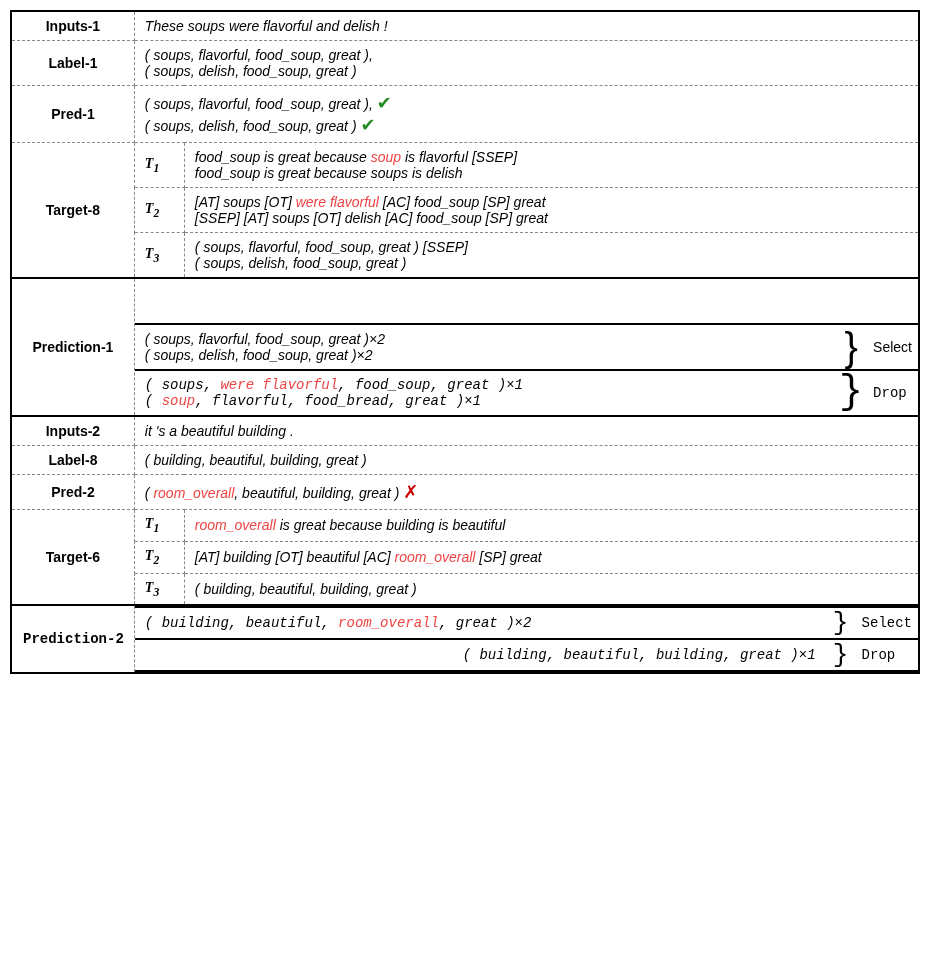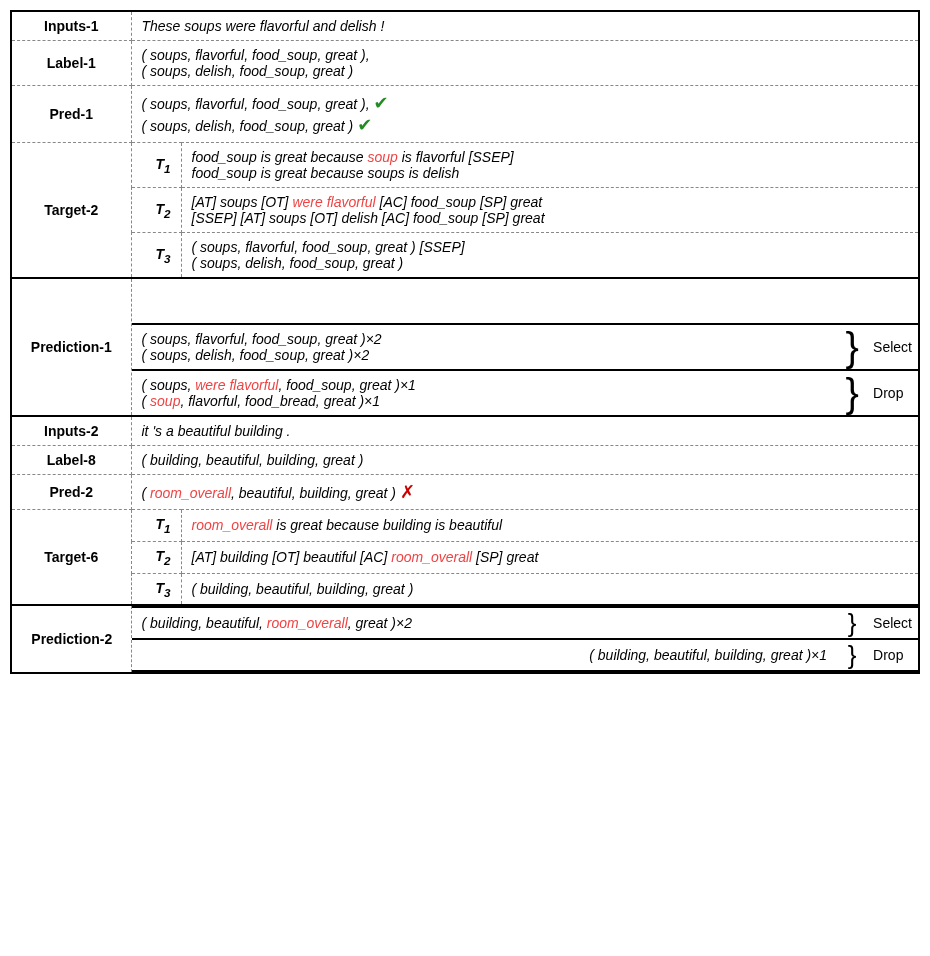--- a/index.html
+++ b/index.html
@@ -19,41 +19,43 @@
       padding: 6px 10px;
       vertical-align: middle;
     }
     .main-table tr:first-child td,
     .main-table tr:first-child th {
       border-top: 2px solid #000;
     }
     .main-table tr:last-child td,
     .main-table tr:last-child th {
       border-bottom: 2px solid #000;
+      font-family: Liberation Mono, monospace;
     }
     
     .solid-top td, .solid-top th {
       border-top: 2px solid #000 !important;
     }
     .solid-bottom td, .solid-bottom th {
       border-bottom: 2px solid #000 !important;
       padding-left: 11px;
     }
     .label-cell {
       font-weight: bold;
       text-align: center;
       width: 120px;
       white-space: nowrap;
       background: #fff;
     }
     .t-label-cell {
       font-style: italic;
       font-weight: bold;
-      text-align: right;
+      text-align: left;
       width: 50px;
+      font-family: Liberation Serif, serif;
     }
     .content-cell {
       font-style: italic;
     }
     .red { color: #ef4444; }
     .checkmark {
       color: #228B22;
       font-size: 18px;
       font-style: normal;
     }
@@ -86,21 +88,21 @@
 
   <tr>
     <td class="label-cell"><b>Pred-1</b></td>
     <td colspan="2" class="content-cell">
       ( <i>soups</i>, <i>flavorful</i>, <i>food_soup</i>, <i>great</i> ), <span class="checkmark">✔</span><br>
       ( <i>soups</i>, <i>delish</i>, <i>food_soup</i>, <i>great</i> ) <span class="checkmark">✔</span>
     </td>
   </tr>
 
   <tr>
-    <td class="label-cell" rowspan="3"><b>Target-2</b></td>
+    <td class="label-cell" rowspan="3"><b>Target-8</b></td>
     <td class="t-label-cell"><i><b>T<sub>1</sub></b></i></td>
     <td class="content-cell">
       <i>food_soup is great because <span class="red">soup</span> is flavorful</i> [SSEP]<br>
       <i>food_soup is great because soups is delish</i>
     </td>
   </tr>
   <tr>
     <td class="t-label-cell"><i><b>T<sub>2</sub></b></i></td>
     <td class="content-cell">
       <i>[AT] soups [OT] <span class="red">were flavorful</span> [AC] food_soup [SP] great</i><br>

